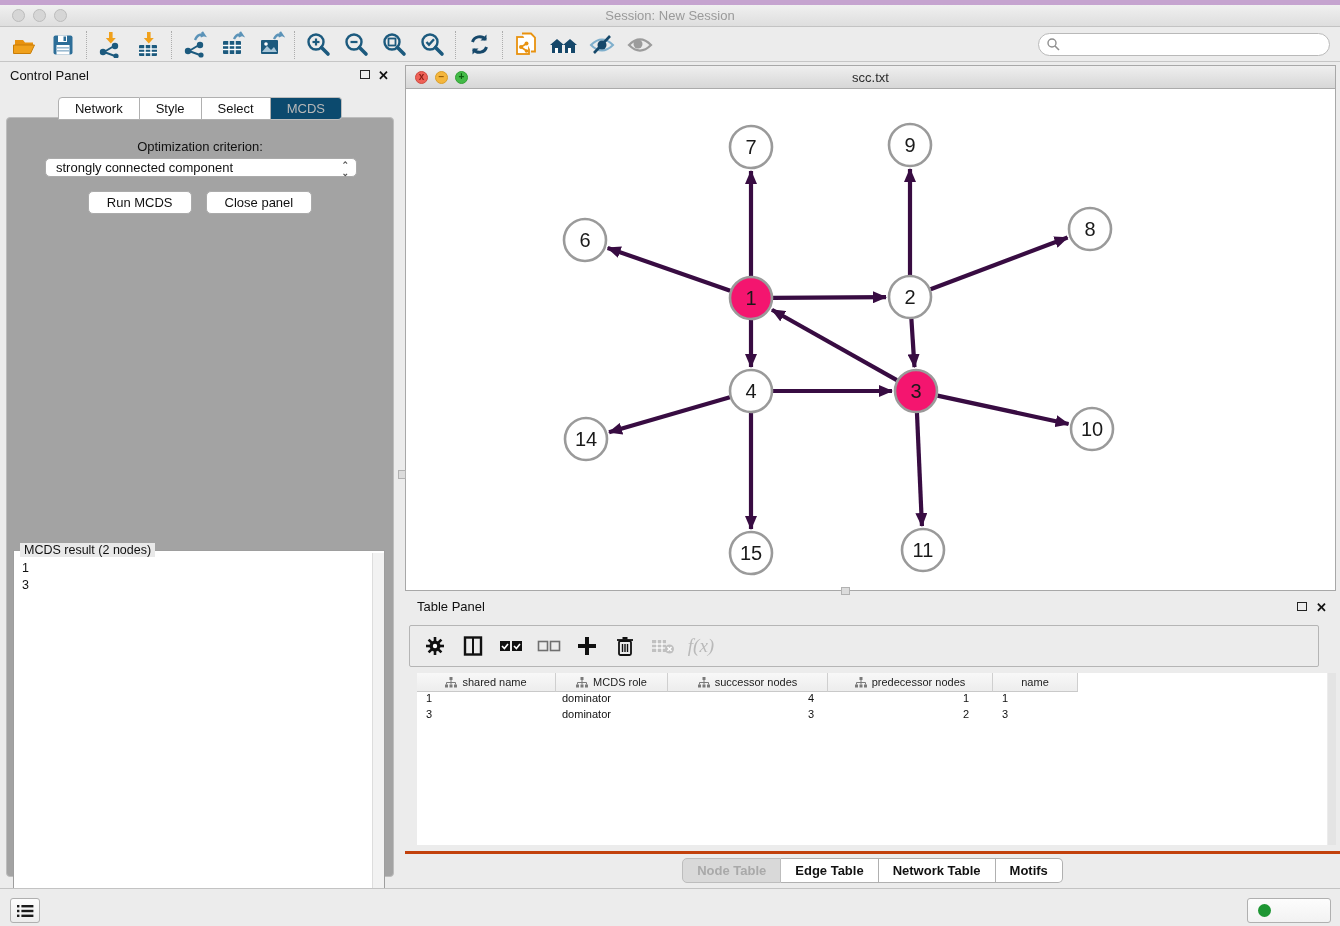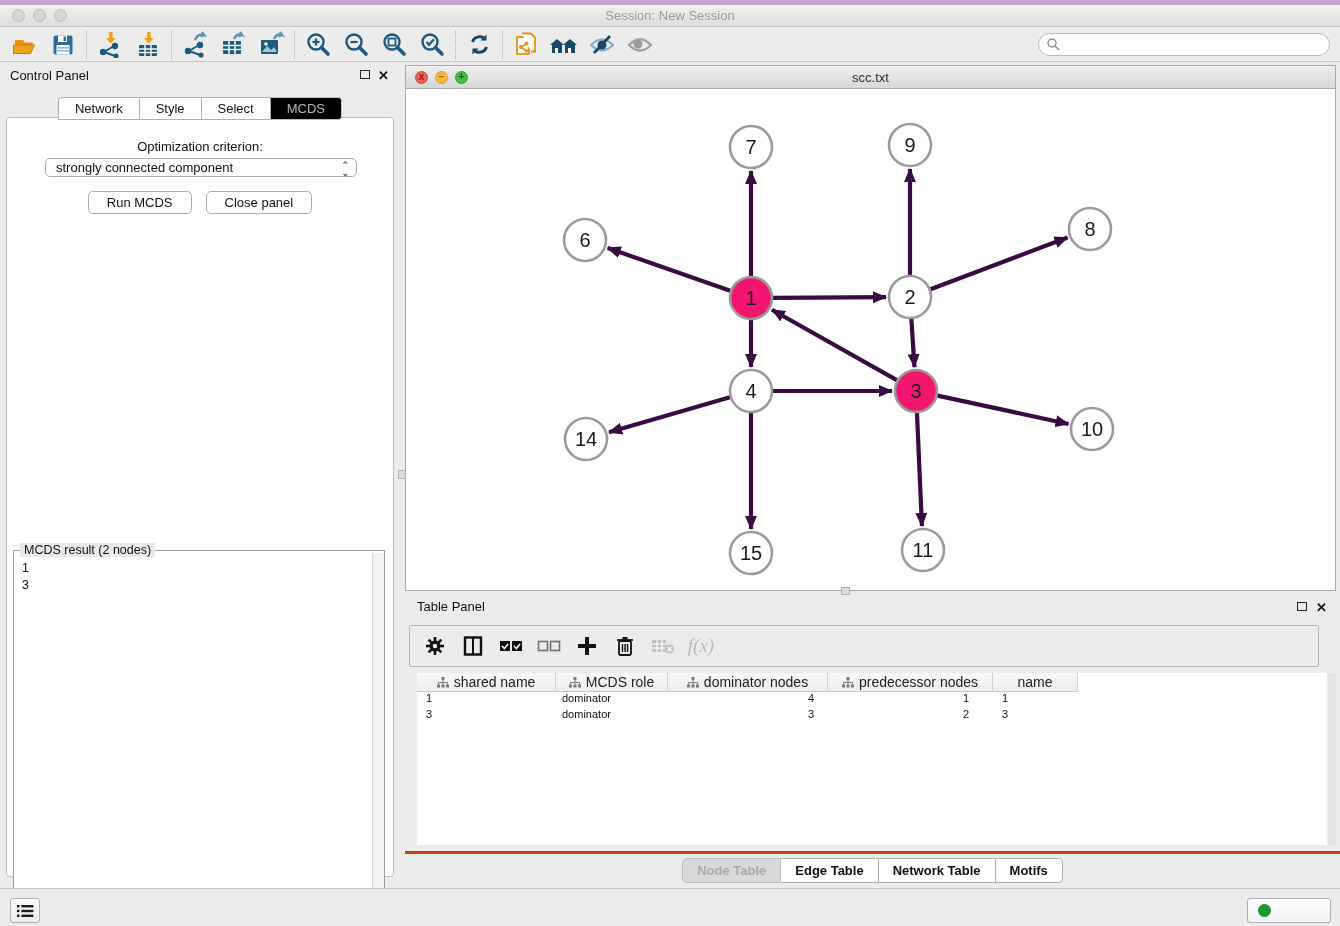--- a/index.html
+++ b/index.html
@@ -37,24 +37,24 @@
   .cp-title { font-size:13px; color:#111; margin-left:10px; }
   .panel-float { width:10px; height:9px; border:1.5px solid #222; display:inline-block; }
   .panel-close { font-size:13px; font-weight:bold; color:#111; line-height:1; }
   .cp-header .panel-float { position:absolute; right:30px; top:8px; }
   .cp-header .panel-close { position:absolute; right:11px; top:7px; }
 
   .cp-tabs { position:absolute; left:0; top:35px; width:100%; display:flex; justify-content:center; z-index:2; }
   .cp-tab { font-size:13px; padding:3px 16px; background:#fff; border:1px solid #b0b0b0; border-left-width:0; color:#111; }
   .cp-tab:first-child { border-left-width:1px; border-radius:4px 0 0 0; }
   .cp-tab.last { border-radius:0 4px 4px 0; }
-  .cp-tab.active { background:#000000; color:#b8b8b8; border-color:#bdbdbd; }
+  .cp-tab.active { background:#0c4a6e; color:#b8b8b8; border-color:#bdbdbd; }
 
   .cp-content { position:absolute; left:6px; top:55px; width:388px; height:760px;
-    background:#ffffff; border:1px solid #bdbdbd; border-radius:4px; }
+    background:#a3a3a3; border:1px solid #bdbdbd; border-radius:4px; }
   .opt-label { text-align:center; font-size:13px; color:#111; margin-top:21px; }
   .opt-select { position:absolute; left:38px; top:40px; width:312px; height:19px; background:#fff;
     border:1px solid #ababab; border-radius:5px; font-size:13px; color:#111;
     display:flex; align-items:center; padding-left:10px; }
   .stepper { position:absolute; right:7px; top:2px; display:flex; flex-direction:column; line-height:8px;
     font-size:9px; color:#555; font-weight:bold; }
   .cp-buttons { position:absolute; left:0; top:73px; width:100%; display:flex; justify-content:center; gap:14px; }
   .cp-btn { background:#fff; border:1px solid #ababab; border-radius:5px; height:23px;
     font-size:13px; color:#111; padding:0 18px; font-family:"Liberation Sans",sans-serif; }
 
@@ -94,21 +94,21 @@
 
   .tp-toolbar { position:absolute; left:4px; top:30px; width:910px; height:42px;
     border:1px solid #b5b5b5; border-radius:2px; display:flex; align-items:center; padding-left:12px; gap:12px; }
   .tp-icon { width:26px; height:26px; display:flex; align-items:center; justify-content:center; }
   .fx { font-family:"Liberation Serif", serif; font-style:italic; font-size:19px; color:#b9b9b9; }
 
   .tp-table { position:absolute; left:12px; top:78px; width:910px; height:172px; background:#fff; overflow:hidden; }
   .tp-scroll { position:absolute; right:4px; top:78px; width:8px; height:172px; background:#e4e4e4; }
   .thead { display:flex; height:19px; }
   .th { background:linear-gradient(#f8f8f8,#ededed); border-right:1px solid #cfcfcf; border-bottom:1px solid #c9c9c9;
-    font-size:14px; color:#222; display:flex; align-items:center; justify-content:center; gap:5px; }
+    font-size:11px; color:#222; display:flex; align-items:center; justify-content:center; gap:5px; }
   .th .hier { flex:0 0 auto; }
   .trow { display:flex; height:16px; font-size:11px; color:#111; }
   .td { overflow:hidden; white-space:nowrap; }
   .c0 { width:139px; } .c1 { width:112px; } .c2 { width:160px; } .c3 { width:165px; } .c4 { width:85px; }
   .td.c0 { padding-left:9px; } .td.c1 { padding-left:6px; }
   .td.c2 { text-align:right; padding-right:14px; } .td.c3 { text-align:right; padding-right:24px; }
   .td.c4 { padding-left:9px; }
 
   .tp-tabs { position:absolute; left:0; bottom:1px; width:100%; height:36px; display:flex;
     align-items:center; justify-content:center; border-top:3px solid #c2410c; }
@@ -530,21 +530,21 @@
                 <rect x="9" y="7.5" width="3" height="3"></rect>
               </g>
               <g stroke="#7a7a7a" stroke-width="1">
                 <line x1="6" y1="3" x2="6" y2="5.5"></line>
                 <line x1="1.5" y1="5.5" x2="10.5" y2="5.5"></line>
                 <line x1="1.5" y1="5.5" x2="1.5" y2="7.5"></line>
                 <line x1="6" y1="5.5" x2="6" y2="7.5"></line>
                 <line x1="10.5" y1="5.5" x2="10.5" y2="7.5"></line>
               </g>
             </svg>
-          <span>dominator nodes</span>
+          <span>successor nodes</span>
         </div>
         <div class="th c3">
           <svg class="hier" width="12" height="11" viewBox="0 0 12 11">
               <g fill="#7a7a7a">
                 <rect x="4.5" y="0" width="3" height="3"></rect>
                 <rect x="0" y="7.5" width="3" height="3"></rect>
                 <rect x="4.5" y="7.5" width="3" height="3"></rect>
                 <rect x="9" y="7.5" width="3" height="3"></rect>
               </g>
               <g stroke="#7a7a7a" stroke-width="1">

